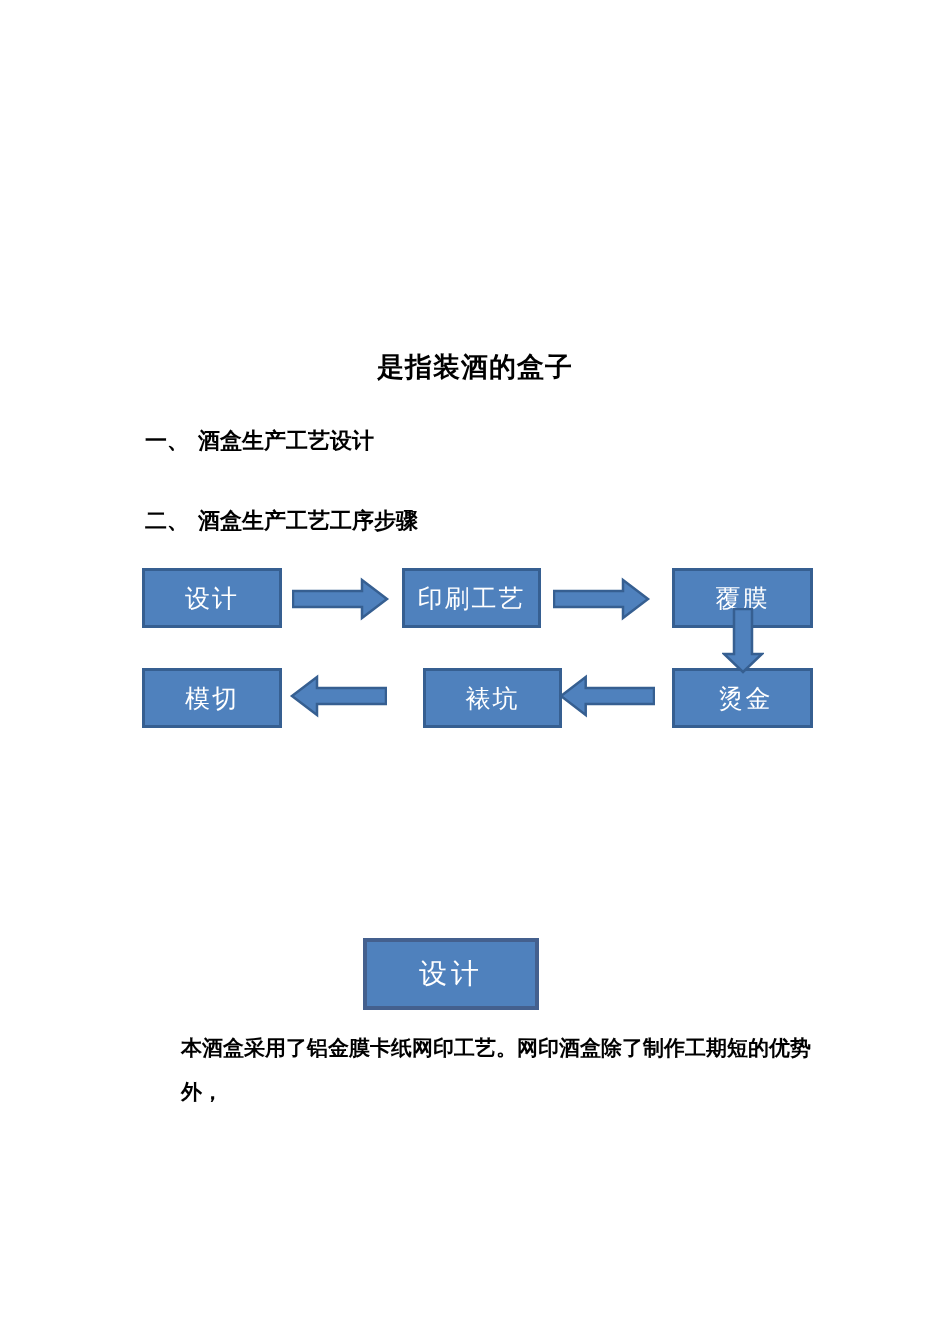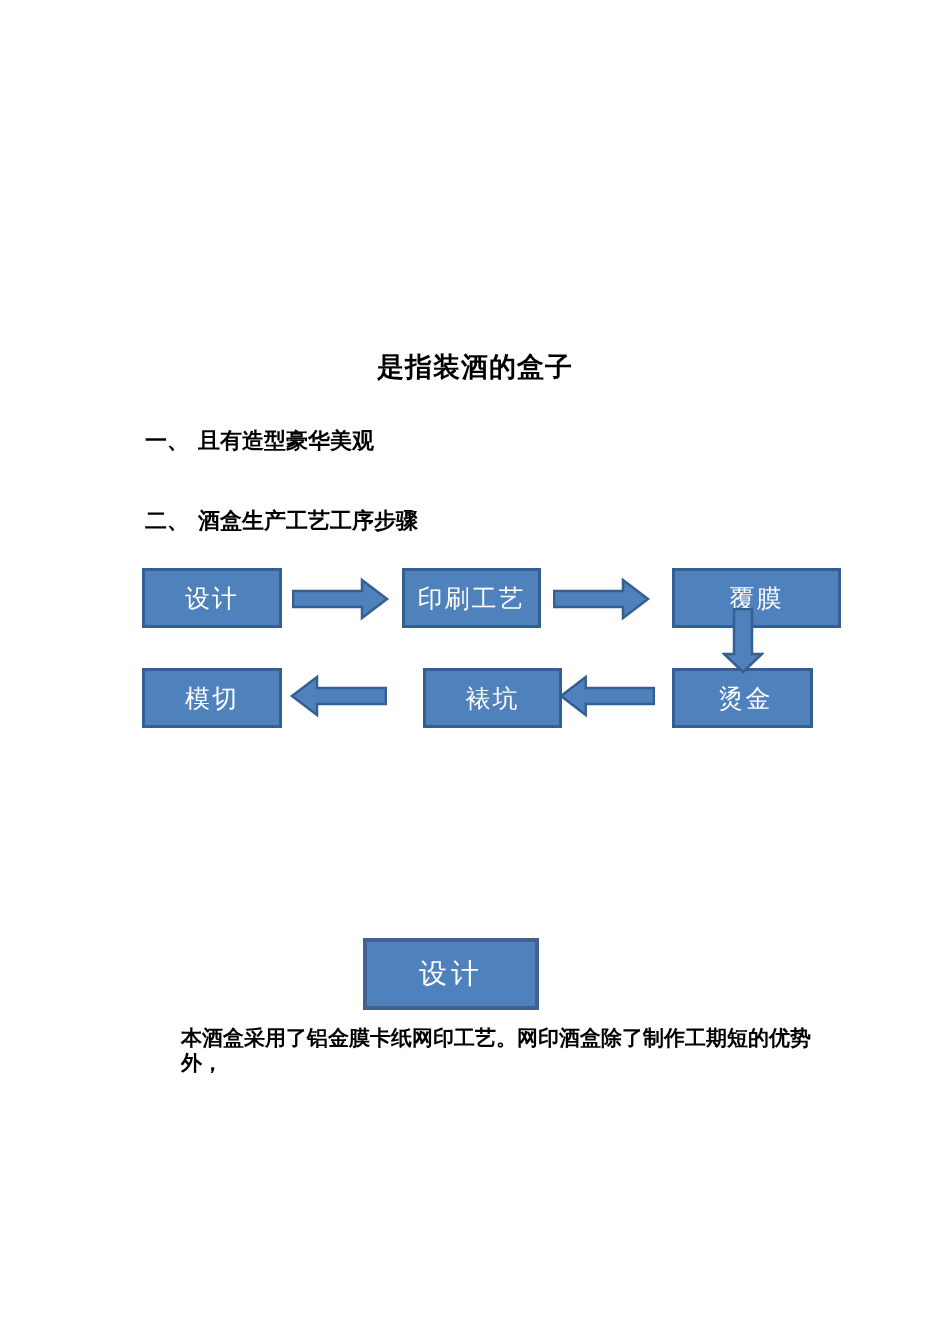--- a/index.html
+++ b/index.html
@@ -30,21 +30,21 @@
   .flow-box {
     position:absolute; height:60px; box-sizing:border-box;
     background:var(--shape-fill,#4f81bd);
     border:3px solid var(--shape-border,#365f91);
     display:flex; align-items:center; justify-content:center;
     color:var(--shape-text,#ffffff);
     font-size:25px; letter-spacing:2px;
   }
   .b1 { left:142px; top:568px; width:140px; }
   .b2 { left:402px; top:568px; width:139px;justify-content:center; }
-  .b3 { left:672px; top:568px; width:169px; }
+  .b3 { left:672px; top:568px; width:141px; }
   .b4 { left:142px; top:668px; width:140px; }
   .b5 { left:423px; top:668px; width:139px; }
   .b6 { left:672px; top:668px; width:141px;padding-left:6px; }
   .arrow { position:absolute; }
   .arrow svg { display:block; width:100%; height:100%; }
   .arrow polygon {
     fill:var(--shape-fill,#4f81bd);
     stroke:var(--shape-border,#365f91);
     stroke-width:2.5; stroke-linejoin:miter;
   }
@@ -57,33 +57,33 @@
     position:absolute; left:363px; top:938px; width:176px; height:72px;
     box-sizing:border-box;
     background:var(--shape-fill,#4f81bd);
     border:4px solid var(--standalone-border,#44608e);
     display:flex; align-items:center; justify-content:center;
     color:var(--shape-text,#ffffff);
     font-size:28px; letter-spacing:4px;
   }
   .footer {
     position:absolute; left:133px; top:1026px; width:705px;
-    font-size:21px; font-weight:bold; line-height:25px;
+    font-size:21px; font-weight:bold; line-height:44px;
   }
   .footer .indent { padding-left:48px; }
 </style>
 </head>
 <body>
 
 <div class="page">
 
   <div class="doc-title">是指装酒的盒子</div>
 
   <div class="sec-heading first">
-    <span class="sec-num">一、</span><span>且有造型豪华美观</span>
+    <span class="sec-num">一、</span><span>酒盒生产工艺设计</span>
   </div>
 
 
   <div class="sec-heading second">
     <span class="sec-num">二、</span><span>酒盒生产工艺工序步骤</span>
   </div>
 
   <div class="flow-box b1">
     <span>设计</span>
   </div>

